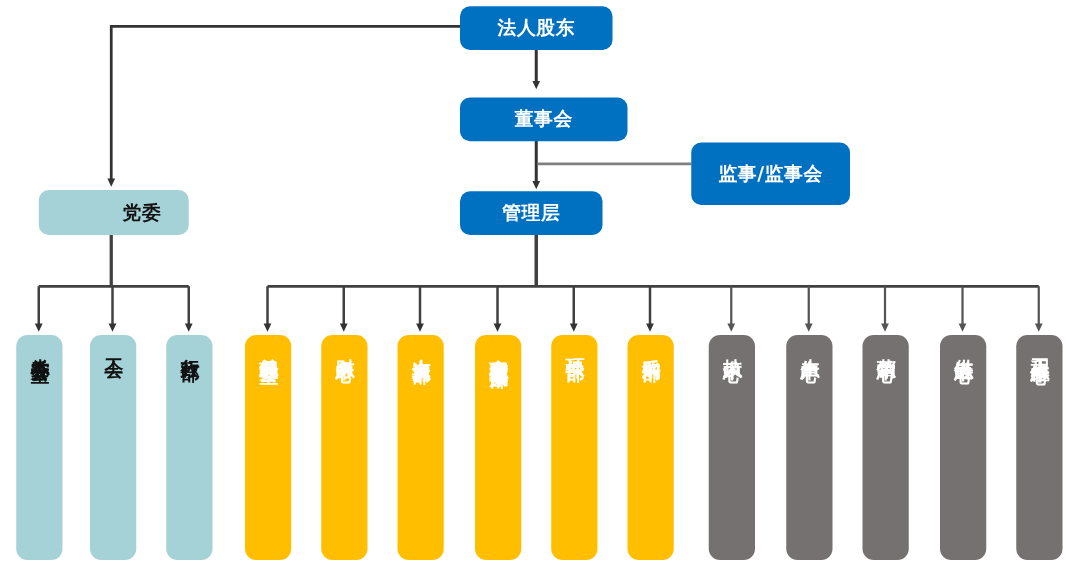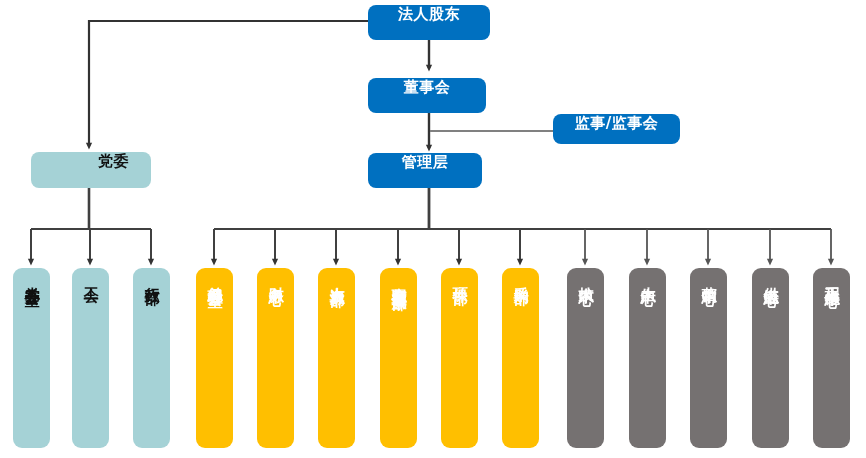--- a/index.html
+++ b/index.html
@@ -23,20 +23,21 @@
     left: 0;
     top: 0;
     width: 866px;
     height: 458px;
     pointer-events: none;
   }
   .node {
     position: absolute;
     box-sizing: border-box;
     display: flex;
+    align-items: center;
     justify-content: center;
     border-radius: 7px;
     font-weight: bold;
     color: #ffffff;
     letter-spacing: 0.5px;
     z-index: 3;
   }
   .node.top {
     font-size: 15px;
     border-radius: 8px;
@@ -106,25 +107,25 @@
     <path d="M647,229 L647,262" stroke="#555555" stroke-width="1.8" fill="none" marker-end="url(#arwl)"></path>
     <path d="M708,229 L708,262" stroke="#555555" stroke-width="1.8" fill="none" marker-end="url(#arwl)"></path>
     <path d="M770,229 L770,262" stroke="#555555" stroke-width="1.8" fill="none" marker-end="url(#arwl)"></path>
     <path d="M831,229 L831,262" stroke="#555555" stroke-width="1.8" fill="none" marker-end="url(#arwl)"></path>
   </svg>
 
   <div class="node top blue" style="left:368px; top:5px; width:122px; height:35px;">
     <span>法人股东</span>
   </div>
 
-  <div class="node top blue" style="left:368px; top:78px; width:118px; height:35px;">
+  <div class="node top blue" style="left:368px; top:78px; width:134px; height:35px;">
     <span>董事会</span>
   </div>
 
-  <div class="node top blue" style="left:553px; top:114px; width:127px; height:30px;">
+  <div class="node top blue" style="left:553px; top:114px; width:127px; height:50px;">
     <span>监事/监事会</span>
   </div>
 
   <div class="node top blue" style="left:368px; top:153px; width:114px; height:35px;">
     <span>管理层</span>
   </div>
 
   <div class="node top teal" style="left:31px; top:152px; width:120px; height:36px;padding-left:45px;">
     <span>党委</span>
   </div>

